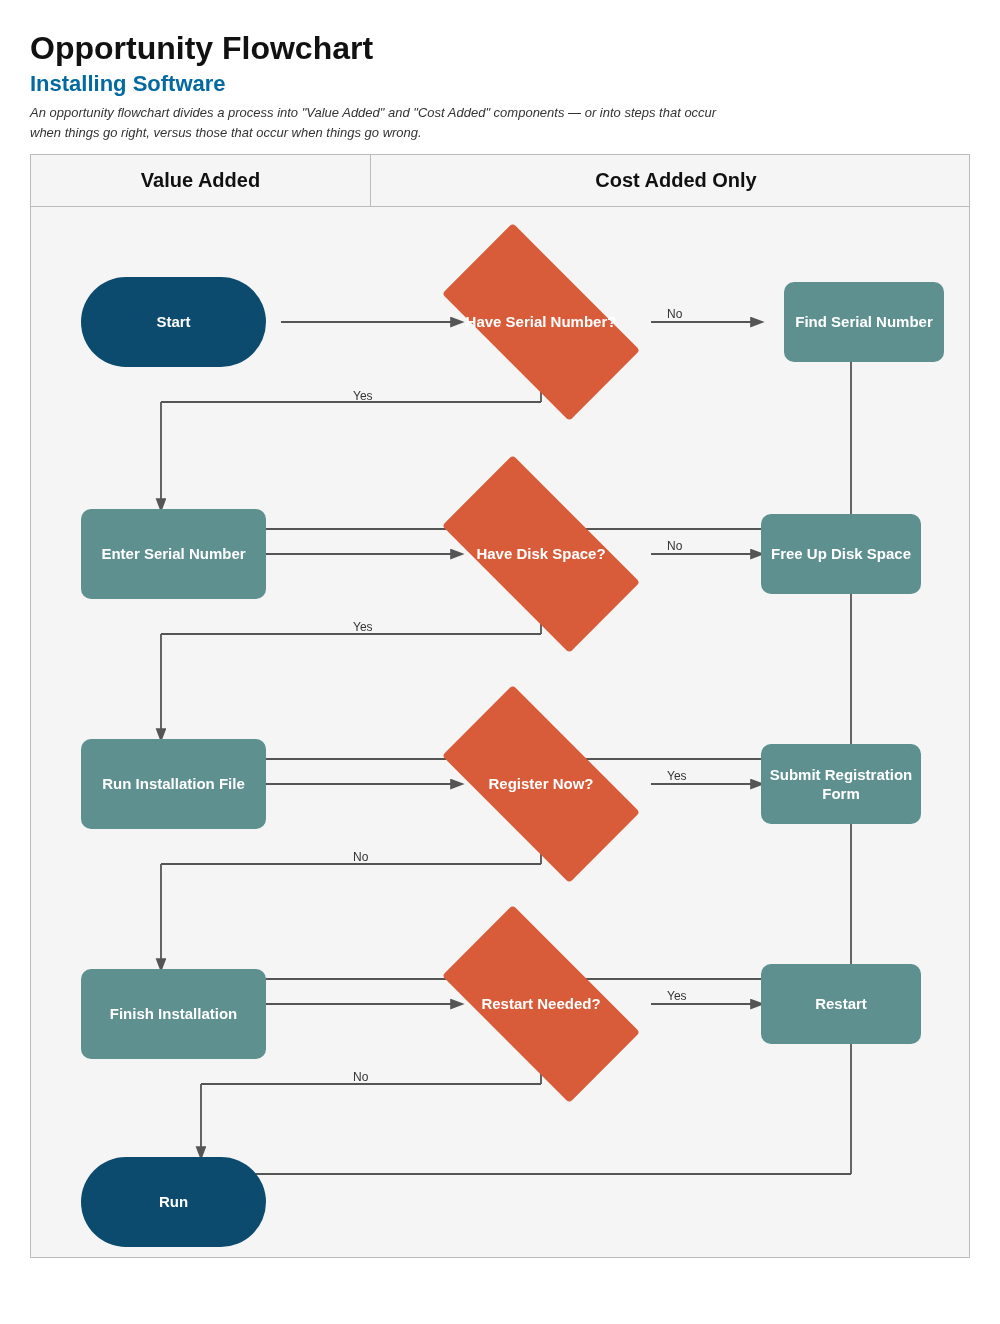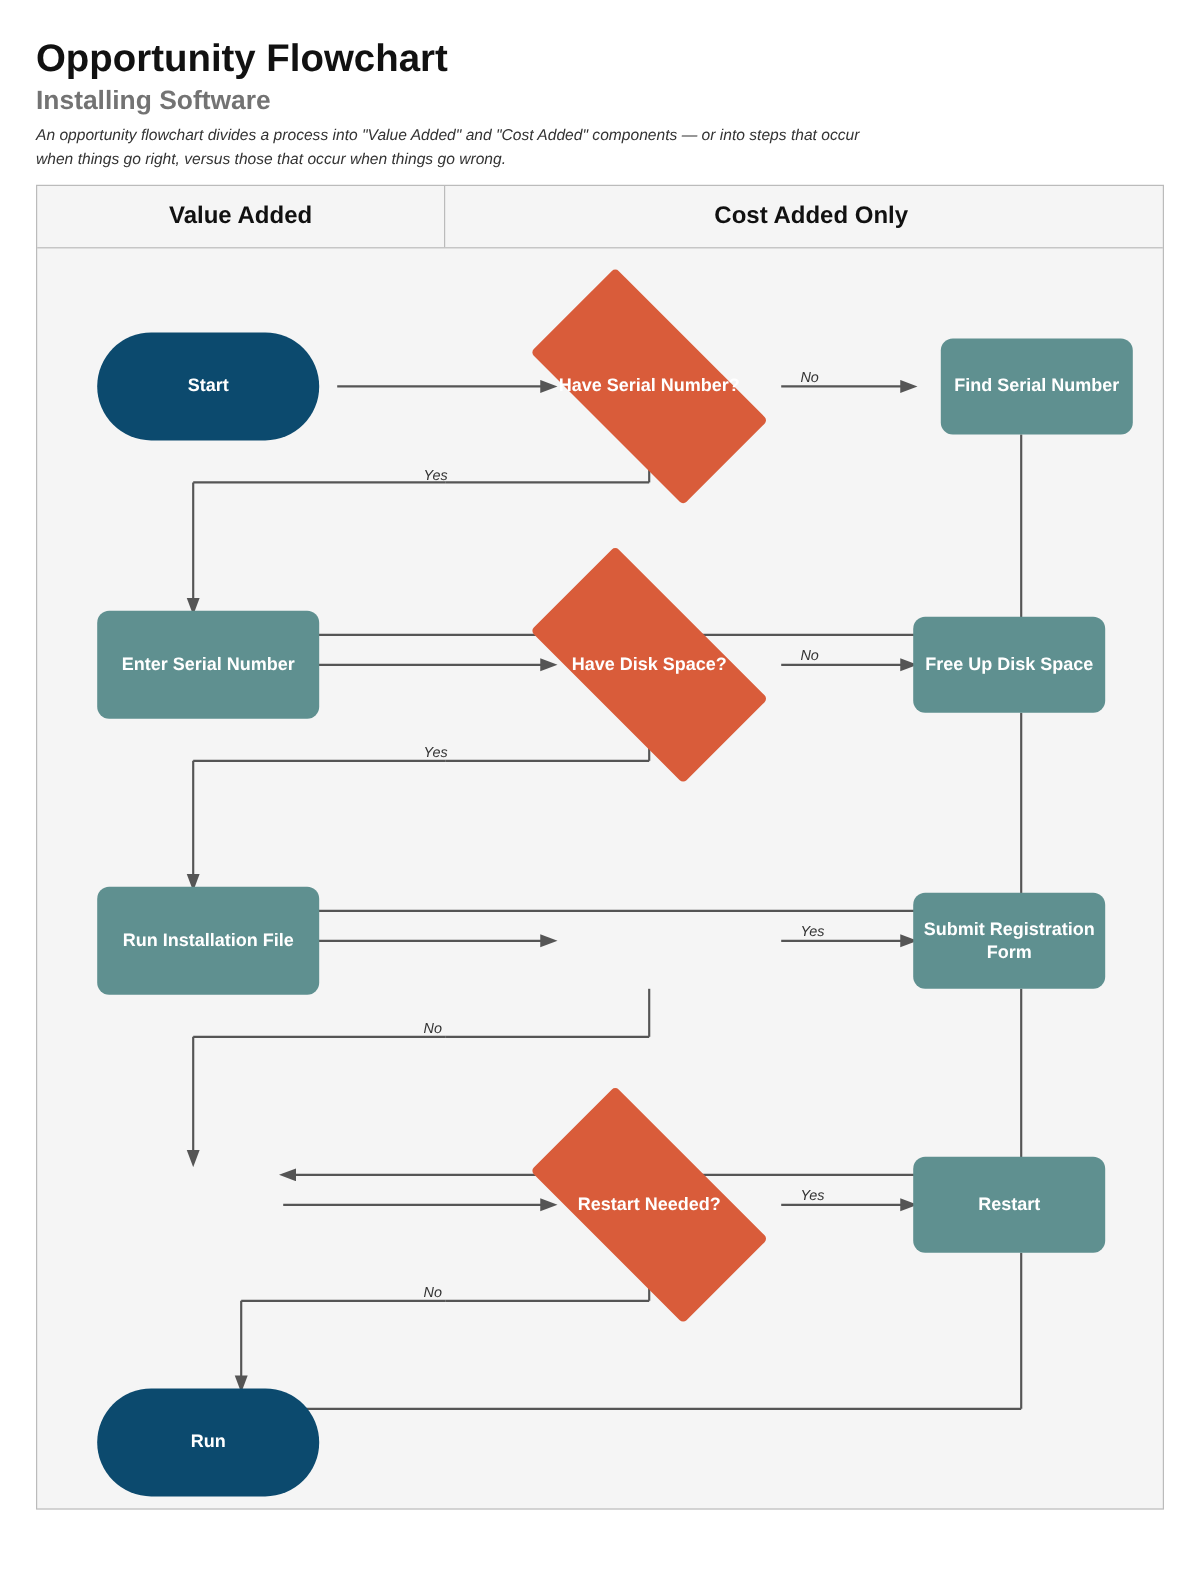--- a/index.html
+++ b/index.html
@@ -12,21 +12,21 @@
     }
     h1 {
       font-size: 32px;
       font-weight: bold;
       color: #111;
       margin-bottom: 4px;
     }
     h2 {
       font-size: 22px;
       font-weight: bold;
-      color: #737373;
+      color: #0369a1;
       margin-bottom: 6px;
     }
     .subtitle {
       font-style: italic;
       font-size: 13px;
       color: #333;
       max-width: 700px;
       line-height: 1.5;
       margin-bottom: 12px;
     }
@@ -125,21 +125,20 @@
       text-align: center;
       z-index: 2;
     }
 
     
     .arrow-label {
       position: absolute;
       font-size: 12px;
       color: #333;
       font-weight: 500;
-      font-style: italic;
     }
   </style>
 </head>
 <body>
 
 <h1>Opportunity Flowchart</h1>
 <h2>Installing Software</h2>
 <p class="subtitle">An opportunity flowchart divides a process into "Value Added" and "Cost Added" components — or into steps that occur when things go right, versus those that occur when things go wrong.</p>
 
 <div class="flowchart-outer">
@@ -256,25 +255,32 @@
     </div>
 
     <div class="node node-rect" style="left:730px;top:307px;width:160px;height:80px;">
       <span>Free Up Disk Space</span>
     </div>
 
     <div class="node node-rect" style="left:50px;top:532px;width:185px;height:90px;">
       <span>Run Installation File</span>
     </div>
 
+    <div class="node node-diamond" style="left:420px;top:527px;width:180px;height:100px;">
+      <div class="diamond-inner"></div>
+      <div class="diamond-label">Register Now?</div>
+    </div>
 
     <div class="node node-rect" style="left:730px;top:537px;width:160px;height:80px;">
       <span>Submit Registration Form</span>
     </div>
 
+    <div class="node node-rect" style="left:50px;top:762px;width:185px;height:90px;">
+      <span>Finish Installation</span>
+    </div>
 
     <div class="node node-diamond" style="left:420px;top:747px;width:180px;height:100px;">
       <div class="diamond-inner"></div>
       <div class="diamond-label">Restart Needed?</div>
     </div>
 
     <div class="node node-rect" style="left:730px;top:757px;width:160px;height:80px;">
       <span>Restart</span>
     </div>
 

